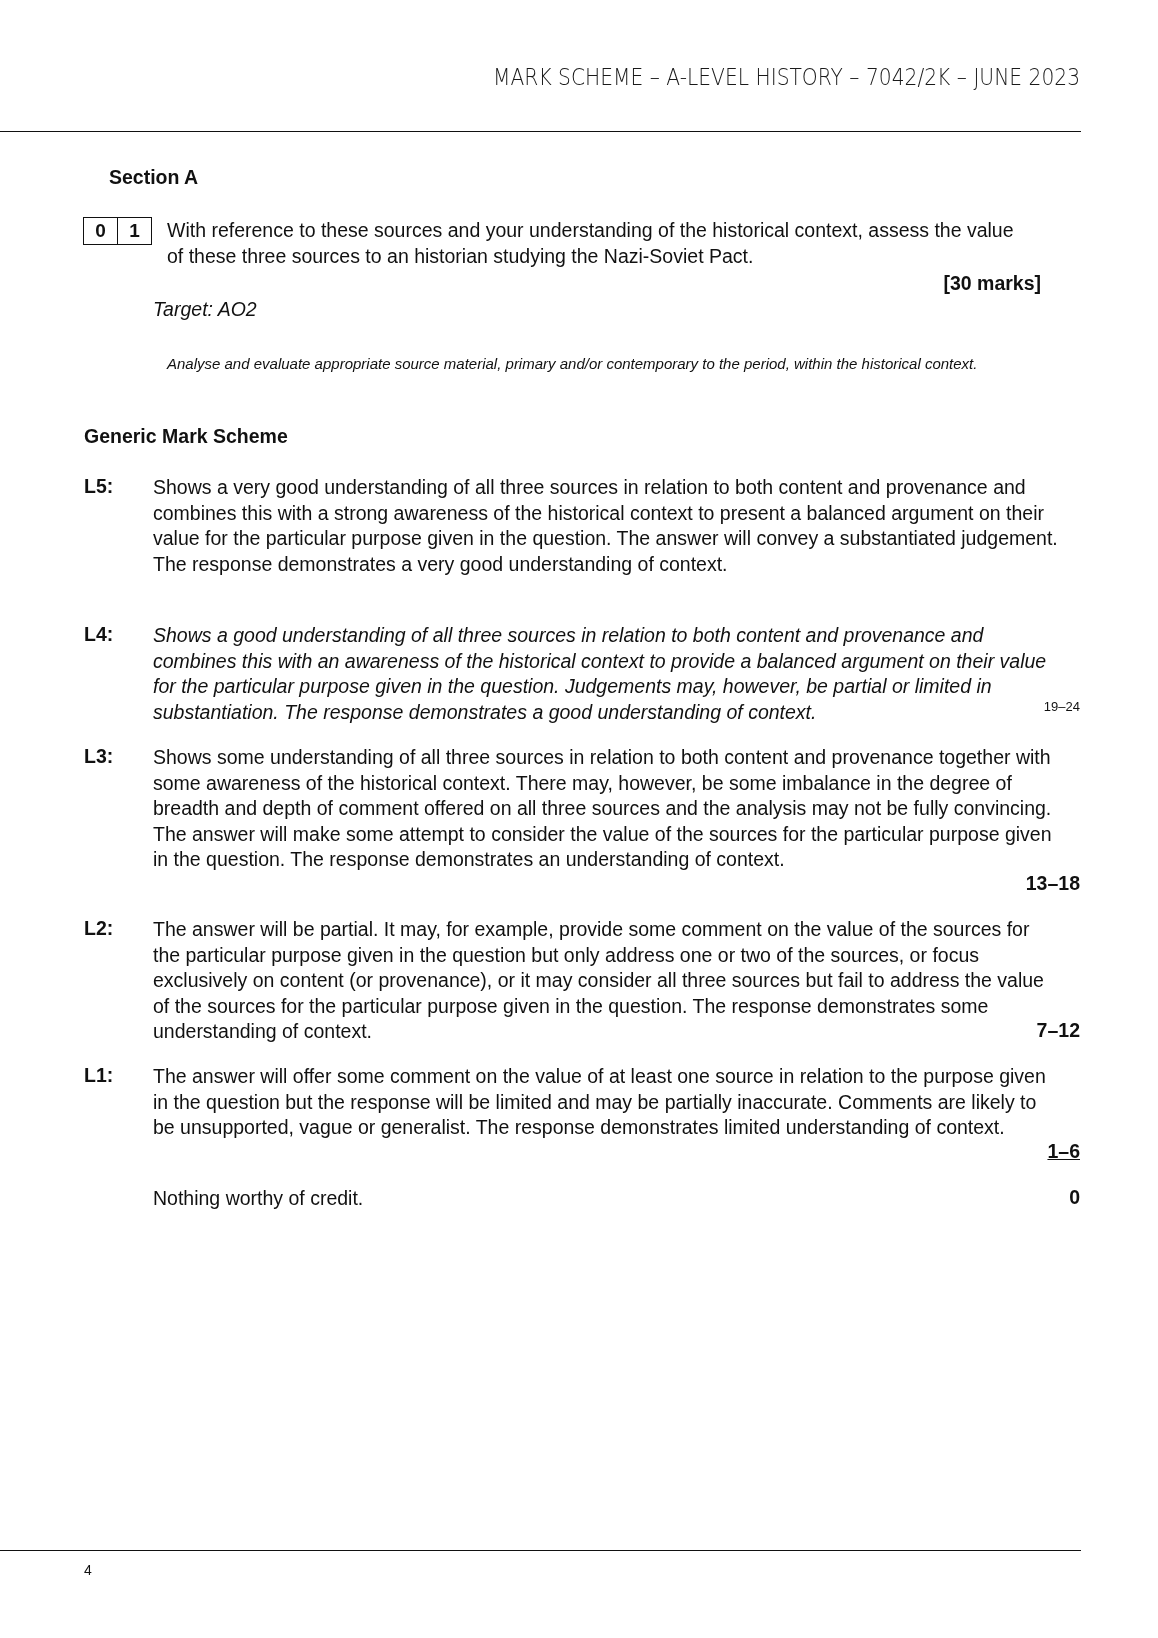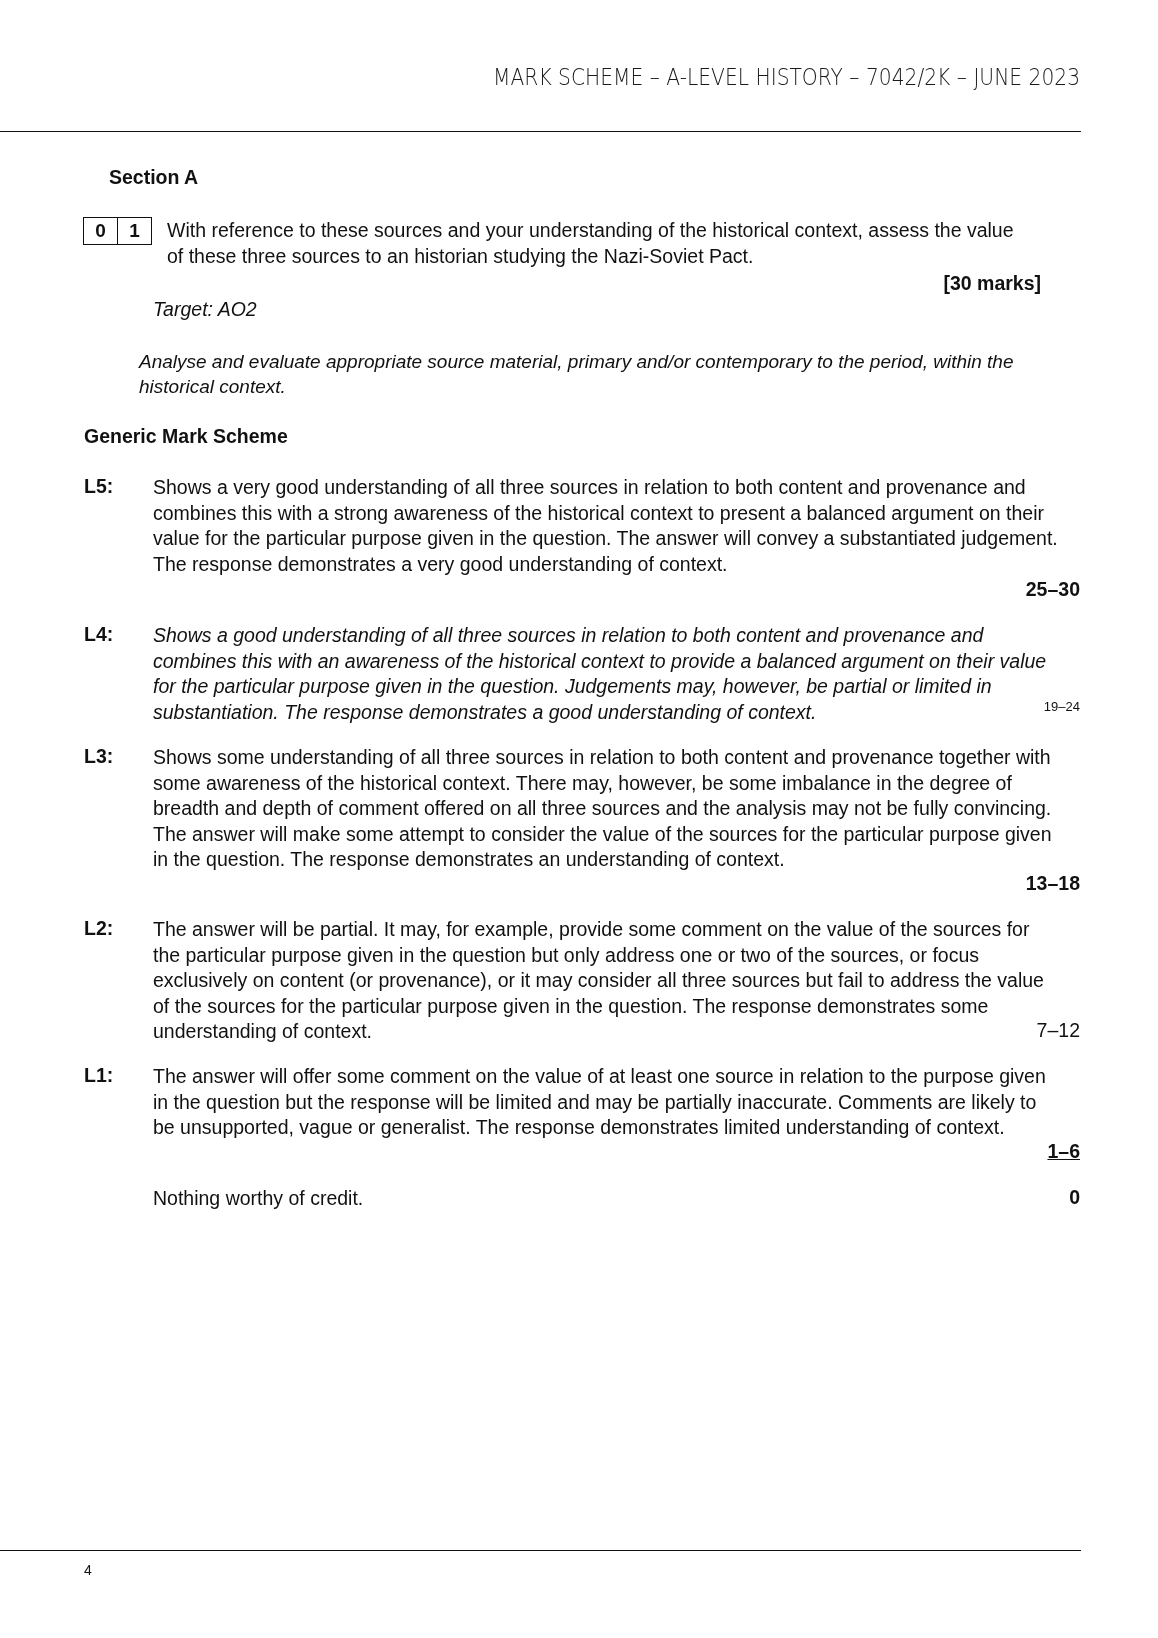--- a/index.html
+++ b/index.html
@@ -7,21 +7,21 @@
   .header-title { position:absolute; top:64px; right:78px; font-family:"DejaVu Sans", sans-serif; font-size:23px; letter-spacing:0px; color:#1a1a1a; font-weight:300; transform:scaleX(0.88); transform-origin:right center; white-space:nowrap; }
   .hrule { position:absolute; left:0; width:1081px; height:0; border-top:1.5px solid #111; }
   .section-heading { position:absolute; left:84px; top:166px; font-weight:bold; font-size:19.5px;margin-left:25px; }
   .qnum { position:absolute; left:83px; top:217px; display:flex; border:1px solid #111; height:26px; }
   .qnum span { width:33px; text-align:center; font-weight:bold; font-size:19px; line-height:26px; }
   .qnum span + span { border-left:1px solid #111; }
   .qtext { position:absolute; left:167px; top:218px; width:860px; font-size:19.5px; line-height:25.5px; }
   .marks { position:absolute; right:117px; top:272px; font-weight:bold; font-size:19.5px; }
   .italic { font-style:italic; }
   .target { position:absolute; left:153px; top:298px; font-size:19.5px; }
-  .ao { position:absolute; left:139px; top:349px; width:920px; font-size:19px; line-height:25px; }
+  .ao { position:absolute; left:167px; top:349px; width:920px; font-size:15px; line-height:30px; }
   .gms { position:absolute; left:84px; top:425px; font-weight:bold; font-size:19.5px; }
   .level { position:absolute; left:84px; width:996px; }
   .level .lbl { position:absolute; left:0; top:0; font-weight:bold; font-size:19.5px; }
   .level .desc { position:absolute; left:69px; top:0; width:927px; font-size:19.5px; line-height:25.5px; }
   .mk-block { display:block; text-align:right; font-weight:bold; }
   .page-num { position:absolute; left:84px; top:1562px; font-size:14px; }
 </style>
 </head>
 <body>
 
@@ -39,21 +39,20 @@
 
 <div class="target italic">Target: AO2</div>
 <div class="ao italic">Analyse and evaluate appropriate source material, primary and/or contemporary to the period, within the historical context.</div>
 
 <div class="gms">Generic Mark Scheme</div>
 
 <div class="level" style="top:475px;">
   <div class="lbl">L5:</div>
   <div class="desc">
     <span>Shows a very good understanding of all three sources in relation to both content and provenance and combines this with a strong awareness of the historical context to present a balanced argument on their value for the particular purpose given in the question. The answer will convey a substantiated judgement. The response demonstrates a very good understanding of context.</span>
-    <span class="mk-block">25–30</span>
   </div>
 </div>
 
 <div class="level" style="top:623px;">
   <div class="lbl">L4:</div>
   <div class="desc" style="width:900px;font-style:italic;">
     <span>Shows a good understanding of all three sources in relation to both content and provenance and combines this with an awareness of the historical context to provide a balanced argument on their value for the particular purpose given in the question. Judgements may, however, be partial or limited in substantiation. The response demonstrates a good understanding of context.</span>
   </div>
   <span style="position:absolute; right:0; top:76px; font-weight:normal; font-size:13px;">19–24</span>
 </div>
@@ -64,21 +63,21 @@
     <span>Shows some understanding of all three sources in relation to both content and provenance together with some awareness of the historical context. There may, however, be some imbalance in the degree of breadth and depth of comment offered on all three sources and the analysis may not be fully convincing. The answer will make some attempt to consider the value of the sources for the particular purpose given in the question. The response demonstrates an understanding of context.</span>
   </div>
   <span style="position:absolute; right:0; top:127px; font-weight:bold; font-size:19.5px;">13–18</span>
 </div>
 
 <div class="level" style="top:917px;">
   <div class="lbl">L2:</div>
   <div class="desc" style="width:905px;">
     <span>The answer will be partial. It may, for example, provide some comment on the value of the sources for the particular purpose given in the question but only address one or two of the sources, or focus exclusively on content (or provenance), or it may consider all three sources but fail to address the value of the sources for the particular purpose given in the question. The response demonstrates some understanding of context.</span>
   </div>
-  <span style="position:absolute; right:0; top:102px; font-weight:normal; font-size:19.5px;">7–12</span>
+  <span style="position:absolute; right:0; top:102px; font-weight:bold; font-size:19.5px;">7–12</span>
 </div>
 
 <div class="level" style="top:1064px;">
   <div class="lbl">L1:</div>
   <div class="desc" style="width:905px;">
     <span>The answer will offer some comment on the value of at least one source in relation to the purpose given in the question but the response will be limited and may be partially inaccurate. Comments are likely to be unsupported, vague or generalist. The response demonstrates limited understanding of context.</span>
   </div>
   <span style="position:absolute; right:0; top:76px; font-weight:bold; font-size:19.5px;text-decoration:underline;">1–6</span>
 </div>
 

